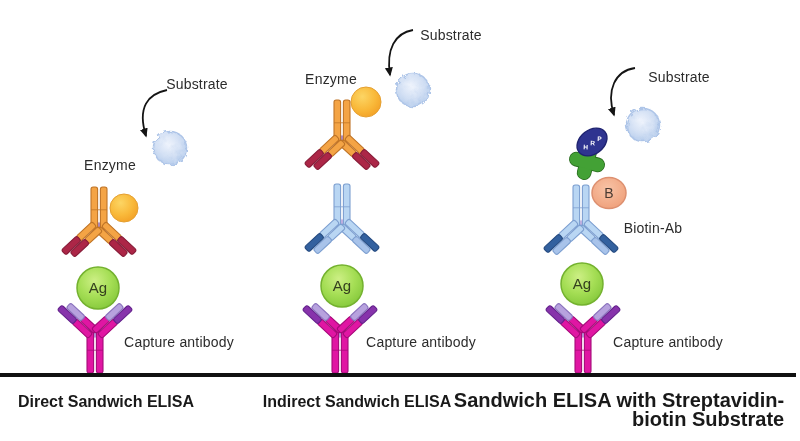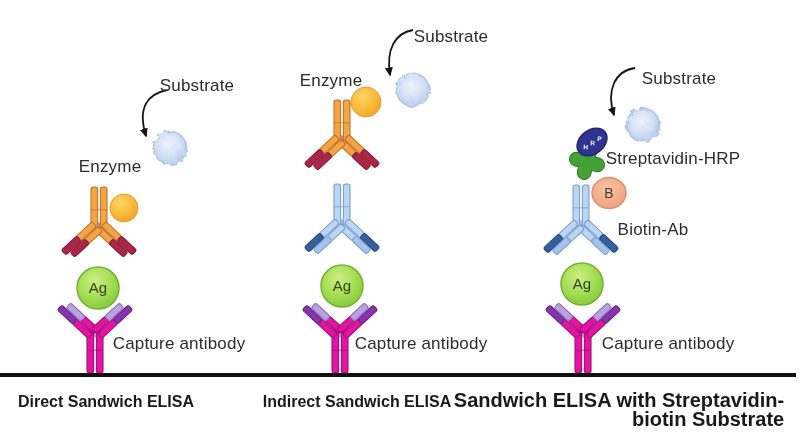--- a/index.html
+++ b/index.html
@@ -2,21 +2,21 @@
 <html><head>
 <meta charset="utf-8">
 <style>
   html,body{margin:0;padding:0;background:#fff;}
   .stage{
     position:relative;width:800px;height:441px;background:#ffffff;
     font-family:"Liberation Sans",sans-serif;overflow:hidden;
   }
   .stage svg{position:absolute;left:0;top:0;}
   .lbl{
-    position:absolute;font-size:17px;color:#2c2c2c;white-space:nowrap;
+    position:absolute;font-size:14px;color:#2c2c2c;white-space:nowrap;
     transform:translateX(-50%);letter-spacing:.2px;
   }
   .cap{
     position:absolute;font-size:16px;font-weight:700;color:#191919;
     white-space:nowrap;transform:translateX(-50%);
   }
   .cap2{
     position:absolute;font-size:20px;font-weight:700;color:#191919;
     transform:translateX(-50%);text-align:right;line-height:19px;white-space:nowrap;
   }
@@ -135,21 +135,20 @@
 
   <div class="lbl" style="left:197px;top:76px">Substrate</div>
   <div class="lbl" style="left:110px;top:157px">Enzyme</div>
   <div class="lbl" style="left:179px;top:334px">Capture antibody</div>
 
   <div class="lbl" style="left:451px;top:27px">Substrate</div>
   <div class="lbl" style="left:331px;top:71px">Enzyme</div>
   <div class="lbl" style="left:421px;top:334px">Capture antibody</div>
 
   <div class="lbl" style="left:679px;top:69px">Substrate</div>
-  <div class="lbl" style="left:673px;top:149px">Streptavidin-HRP</div>
   <div class="lbl" style="left:653px;top:220px">Biotin-Ab</div>
   <div class="lbl" style="left:668px;top:334px">Capture antibody</div>
 
   <div class="cap" style="left:357px;top:393px">Indirect Sandwich ELISA</div>
   <div class="cap" style="left:106px;top:393px">Direct Sandwich ELISA</div>
   <div class="cap2" style="left:619px;top:391px">
     <span style="display:block">Sandwich ELISA with Streptavidin-</span>
     <span style="display:block">biotin Substrate</span>
   </div>
 

